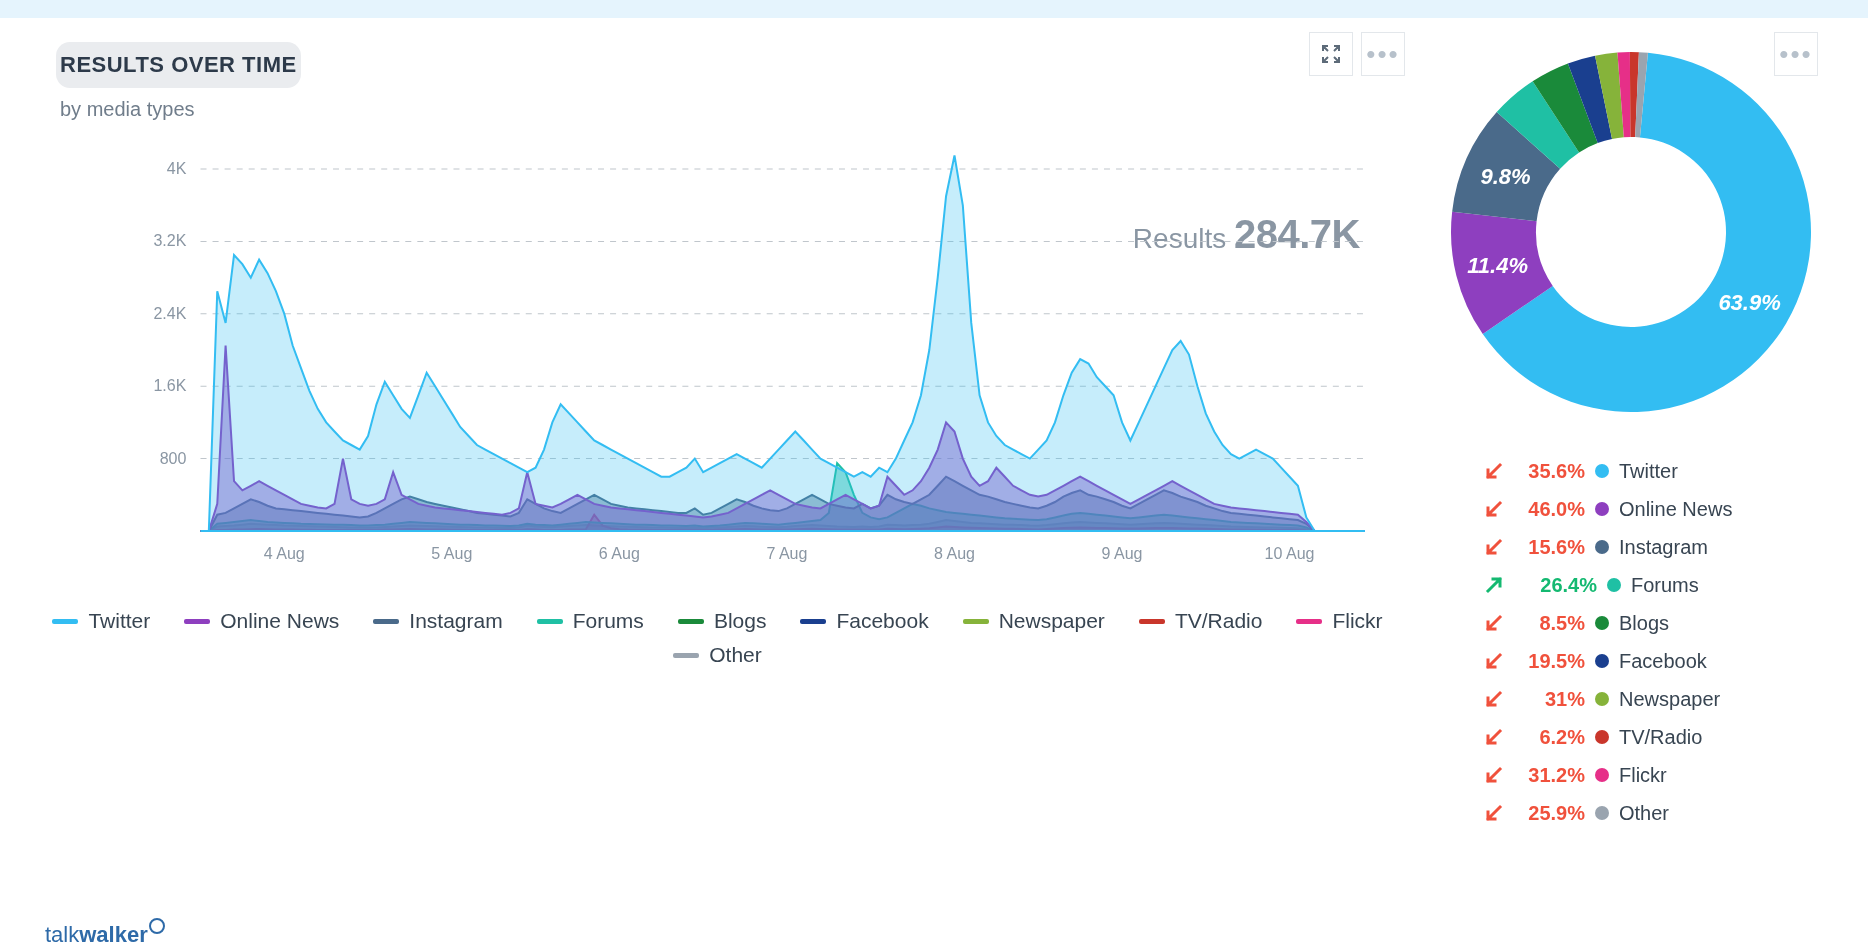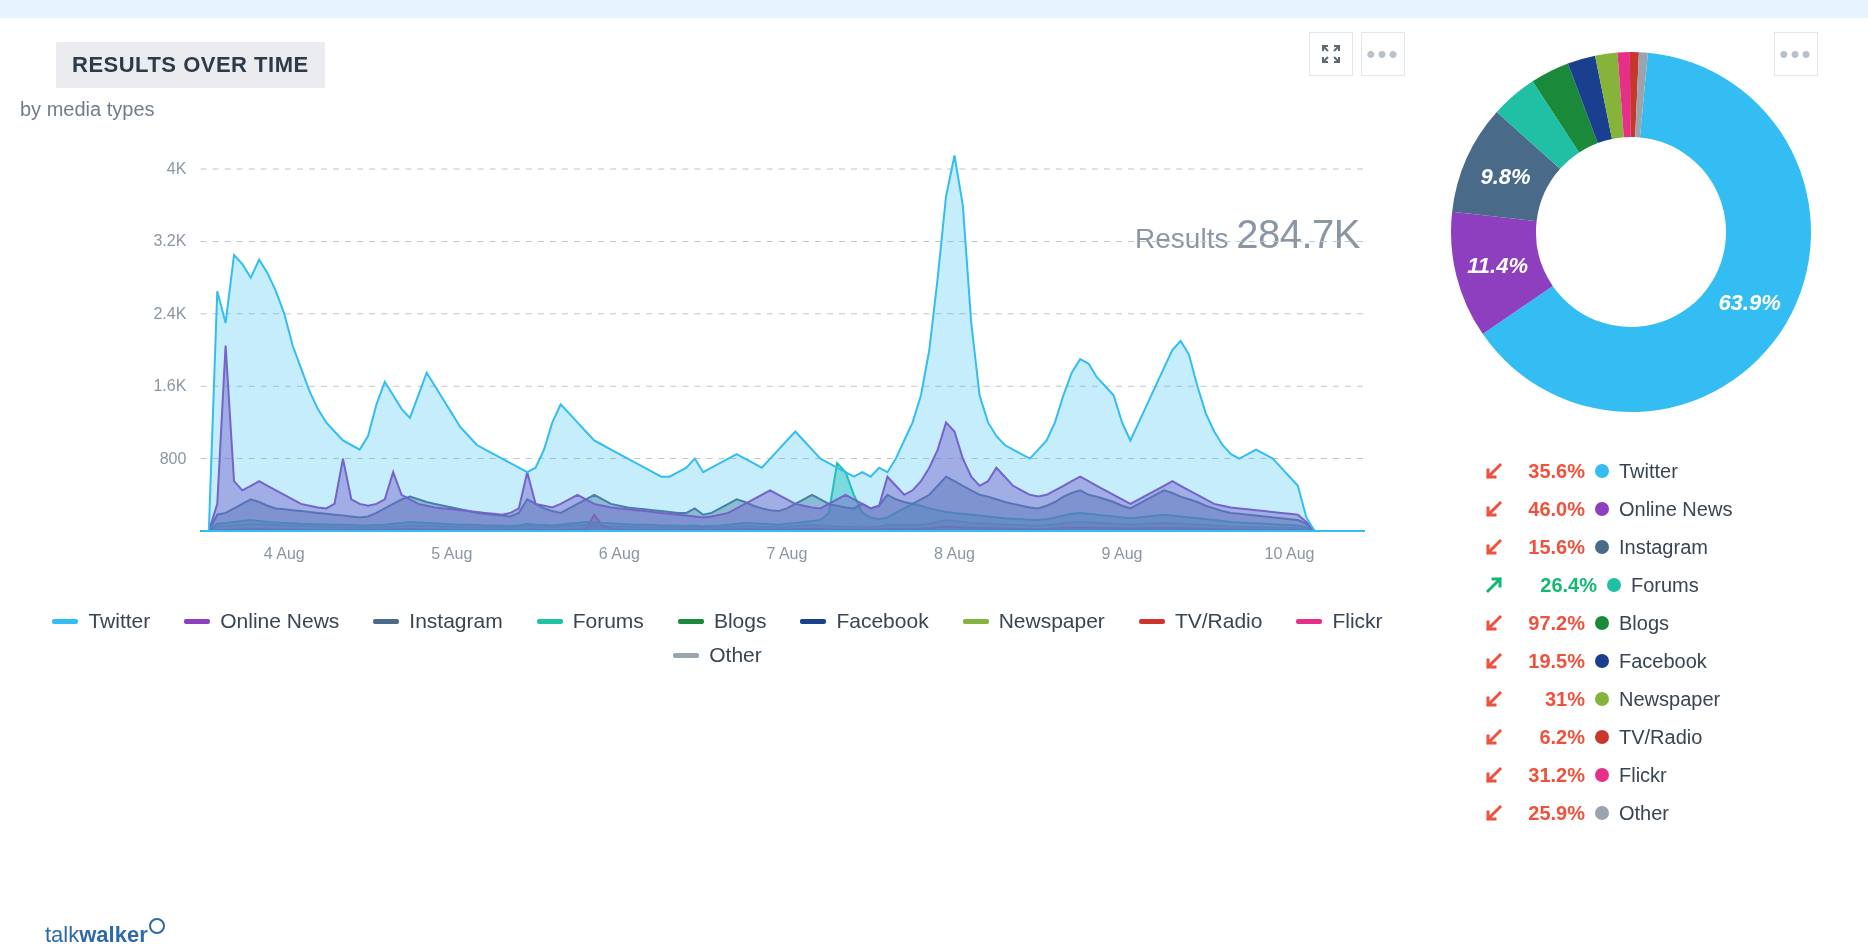--- a/index.html
+++ b/index.html
@@ -2,24 +2,24 @@
 <html><head>
 <meta charset="utf-8">
 <style>
   html,body{margin:0;padding:0;font-family:Arial,Helvetica,sans-serif;background:#fff;color:#333;}
   .outer{width:1868px;height:948px;position:relative;}
   .topbar{position:absolute;top:0;left:0;right:0;height:18px;background:#e5f4fd;}
   .panels{display:flex;position:absolute;top:22px;left:20px;right:20px;bottom:0;gap:18px;}
   .panel{background:#fff;position:relative;flex:1;}
   .panel-left{flex:0 0 1395px;}
   .panel-right{flex:0 0 395px;}
-  .panel-title{display:inline-block;margin:20px 0 10px 36px;background:#eaecef;padding:10px 16px;font-weight:700;font-size:22px;color:#2d3a4a;letter-spacing:.5px;}
-  .subtitle{font-size:20px;color:#707d8b;}
+  .panel-title{display:inline-block;margin:20px 0 10px 36px;background:#eaecef;padding:10px 4px;font-weight:700;font-size:22px;color:#2d3a4a;letter-spacing:.5px;border-radius:14px;}
+  .subtitle{margin-left:40px;font-size:20px;color:#707d8b;}
   .results-total{position:absolute;top:190px;right:55px;font-size:28px;color:#8a96a3;}
-  .results-total strong{font-size:40px;font-weight:400;color:#8a96a3;letter-spacing:-.5px;}
+  .results-total strong{font-size:40px;font-weight:700;color:#8a96a3;letter-spacing:-.5px;}
   .toolbar{position:absolute;top:10px;right:10px;display:flex;gap:8px;}
   .btn{width:42px;height:42px;border:1px solid #e3e7eb;background:#fff;display:flex;align-items:center;justify-content:center;cursor:pointer;}
   .dots{font-size:26px;color:#b7c1cb;line-height:0;letter-spacing:2px;}
   .expand-icon{width:18px;height:18px;stroke:#5d6b79;stroke-width:2;fill:none;}
   .chart-wrap{position:relative;margin:20px 40px 10px 50px;height:450px;}
   .ygrid line{stroke:#c0c6cc;stroke-dasharray:6 6;stroke-width:1;}
   .ylab{fill:#8a96a3;font-size:16px;text-anchor:end;}
   .xlab{fill:#8a96a3;font-size:16px;text-anchor:middle;}
   .legend{display:flex;flex-wrap:wrap;justify-content:center;gap:10px 34px;margin:18px 30px 0;font-size:21px;color:#384552;}
   .legend-item{display:inline-flex;align-items:center;gap:10px;}
@@ -201,21 +201,21 @@
             <span class="trend-pct up">26.4%</span>
             <span class="dot" style="background:#1fc0a4"></span>
             <span>Forums</span>
           </div>
           <div class="trend-row">
             <span class="trend-arrow">
               <svg width="18" height="18" viewBox="0 0 18 18">
                 <path d="M15 3 L3 15 M3 15 H10 M3 15 V8" stroke="#f0513c" stroke-width="3" fill="none" stroke-linecap="square"></path>
               </svg>
             </span>
-            <span class="trend-pct down">97.2%</span>
+            <span class="trend-pct down">8.5%</span>
             <span class="dot" style="background:#1a8a3a"></span>
             <span>Blogs</span>
           </div>
           <div class="trend-row">
             <span class="trend-arrow">
               <svg width="18" height="18" viewBox="0 0 18 18">
                 <path d="M15 3 L3 15 M3 15 H10 M3 15 V8" stroke="#f0513c" stroke-width="3" fill="none" stroke-linecap="square"></path>
               </svg>
             </span>
             <span class="trend-pct down">19.5%</span>

